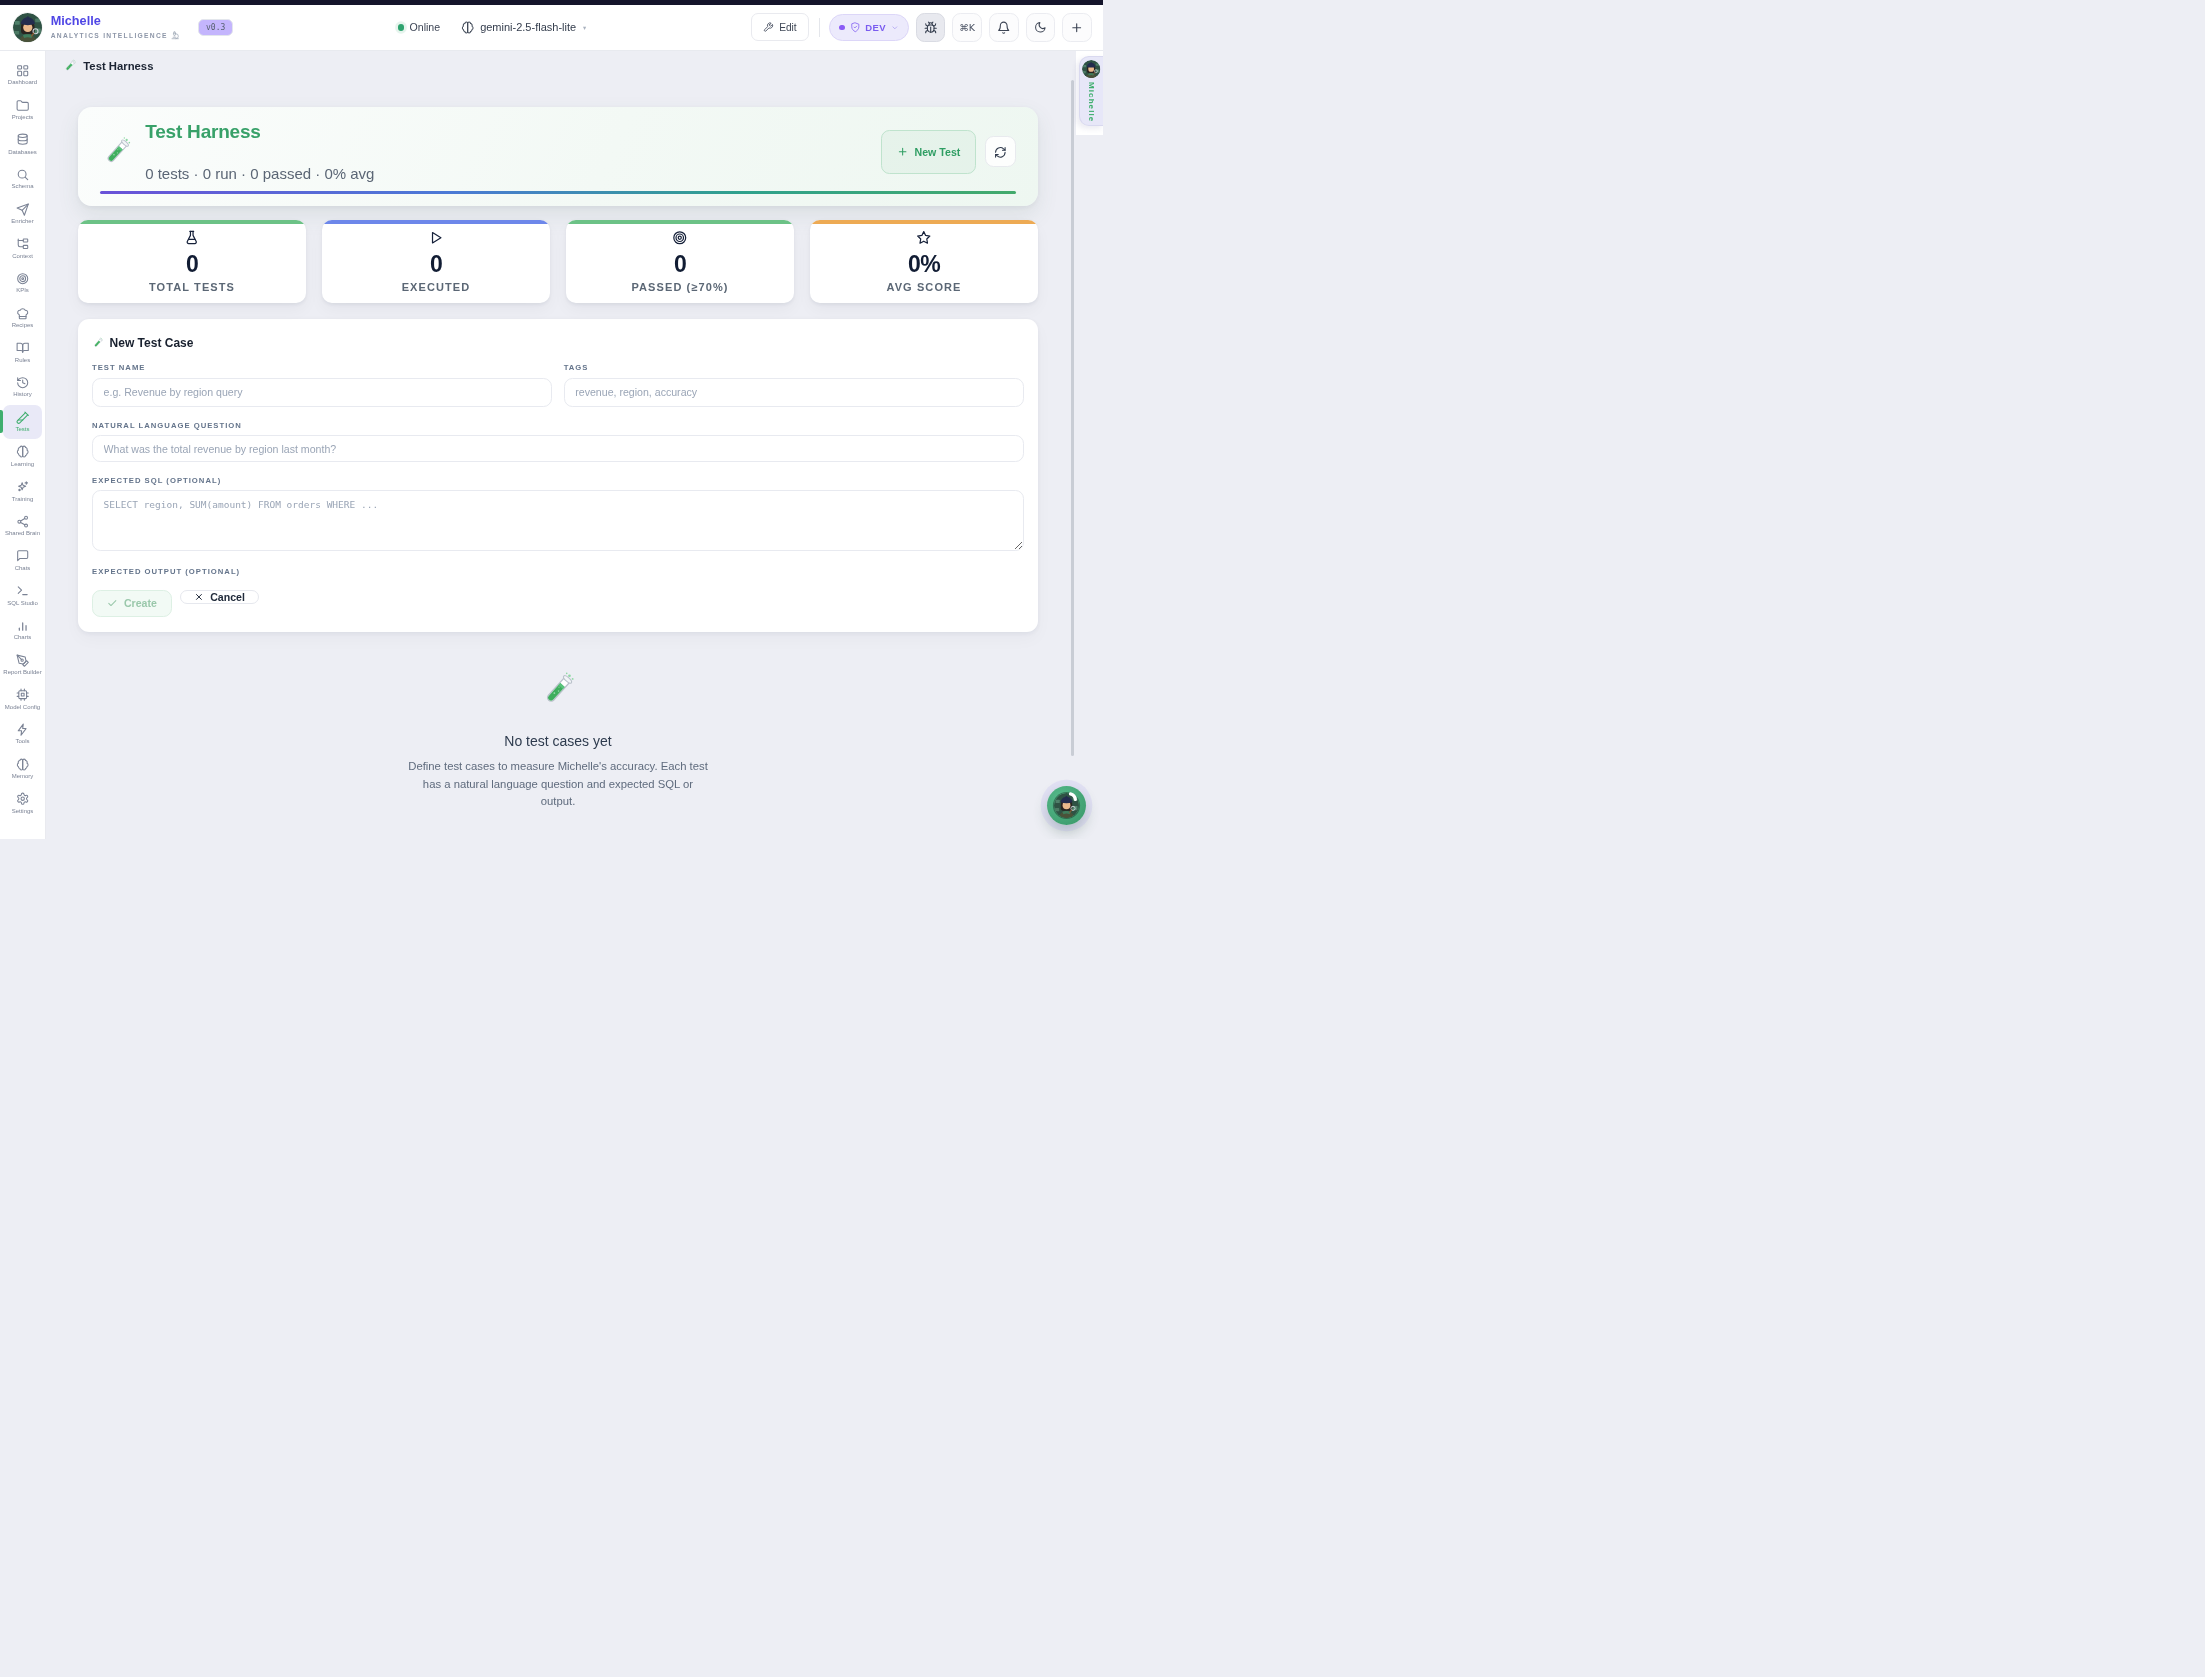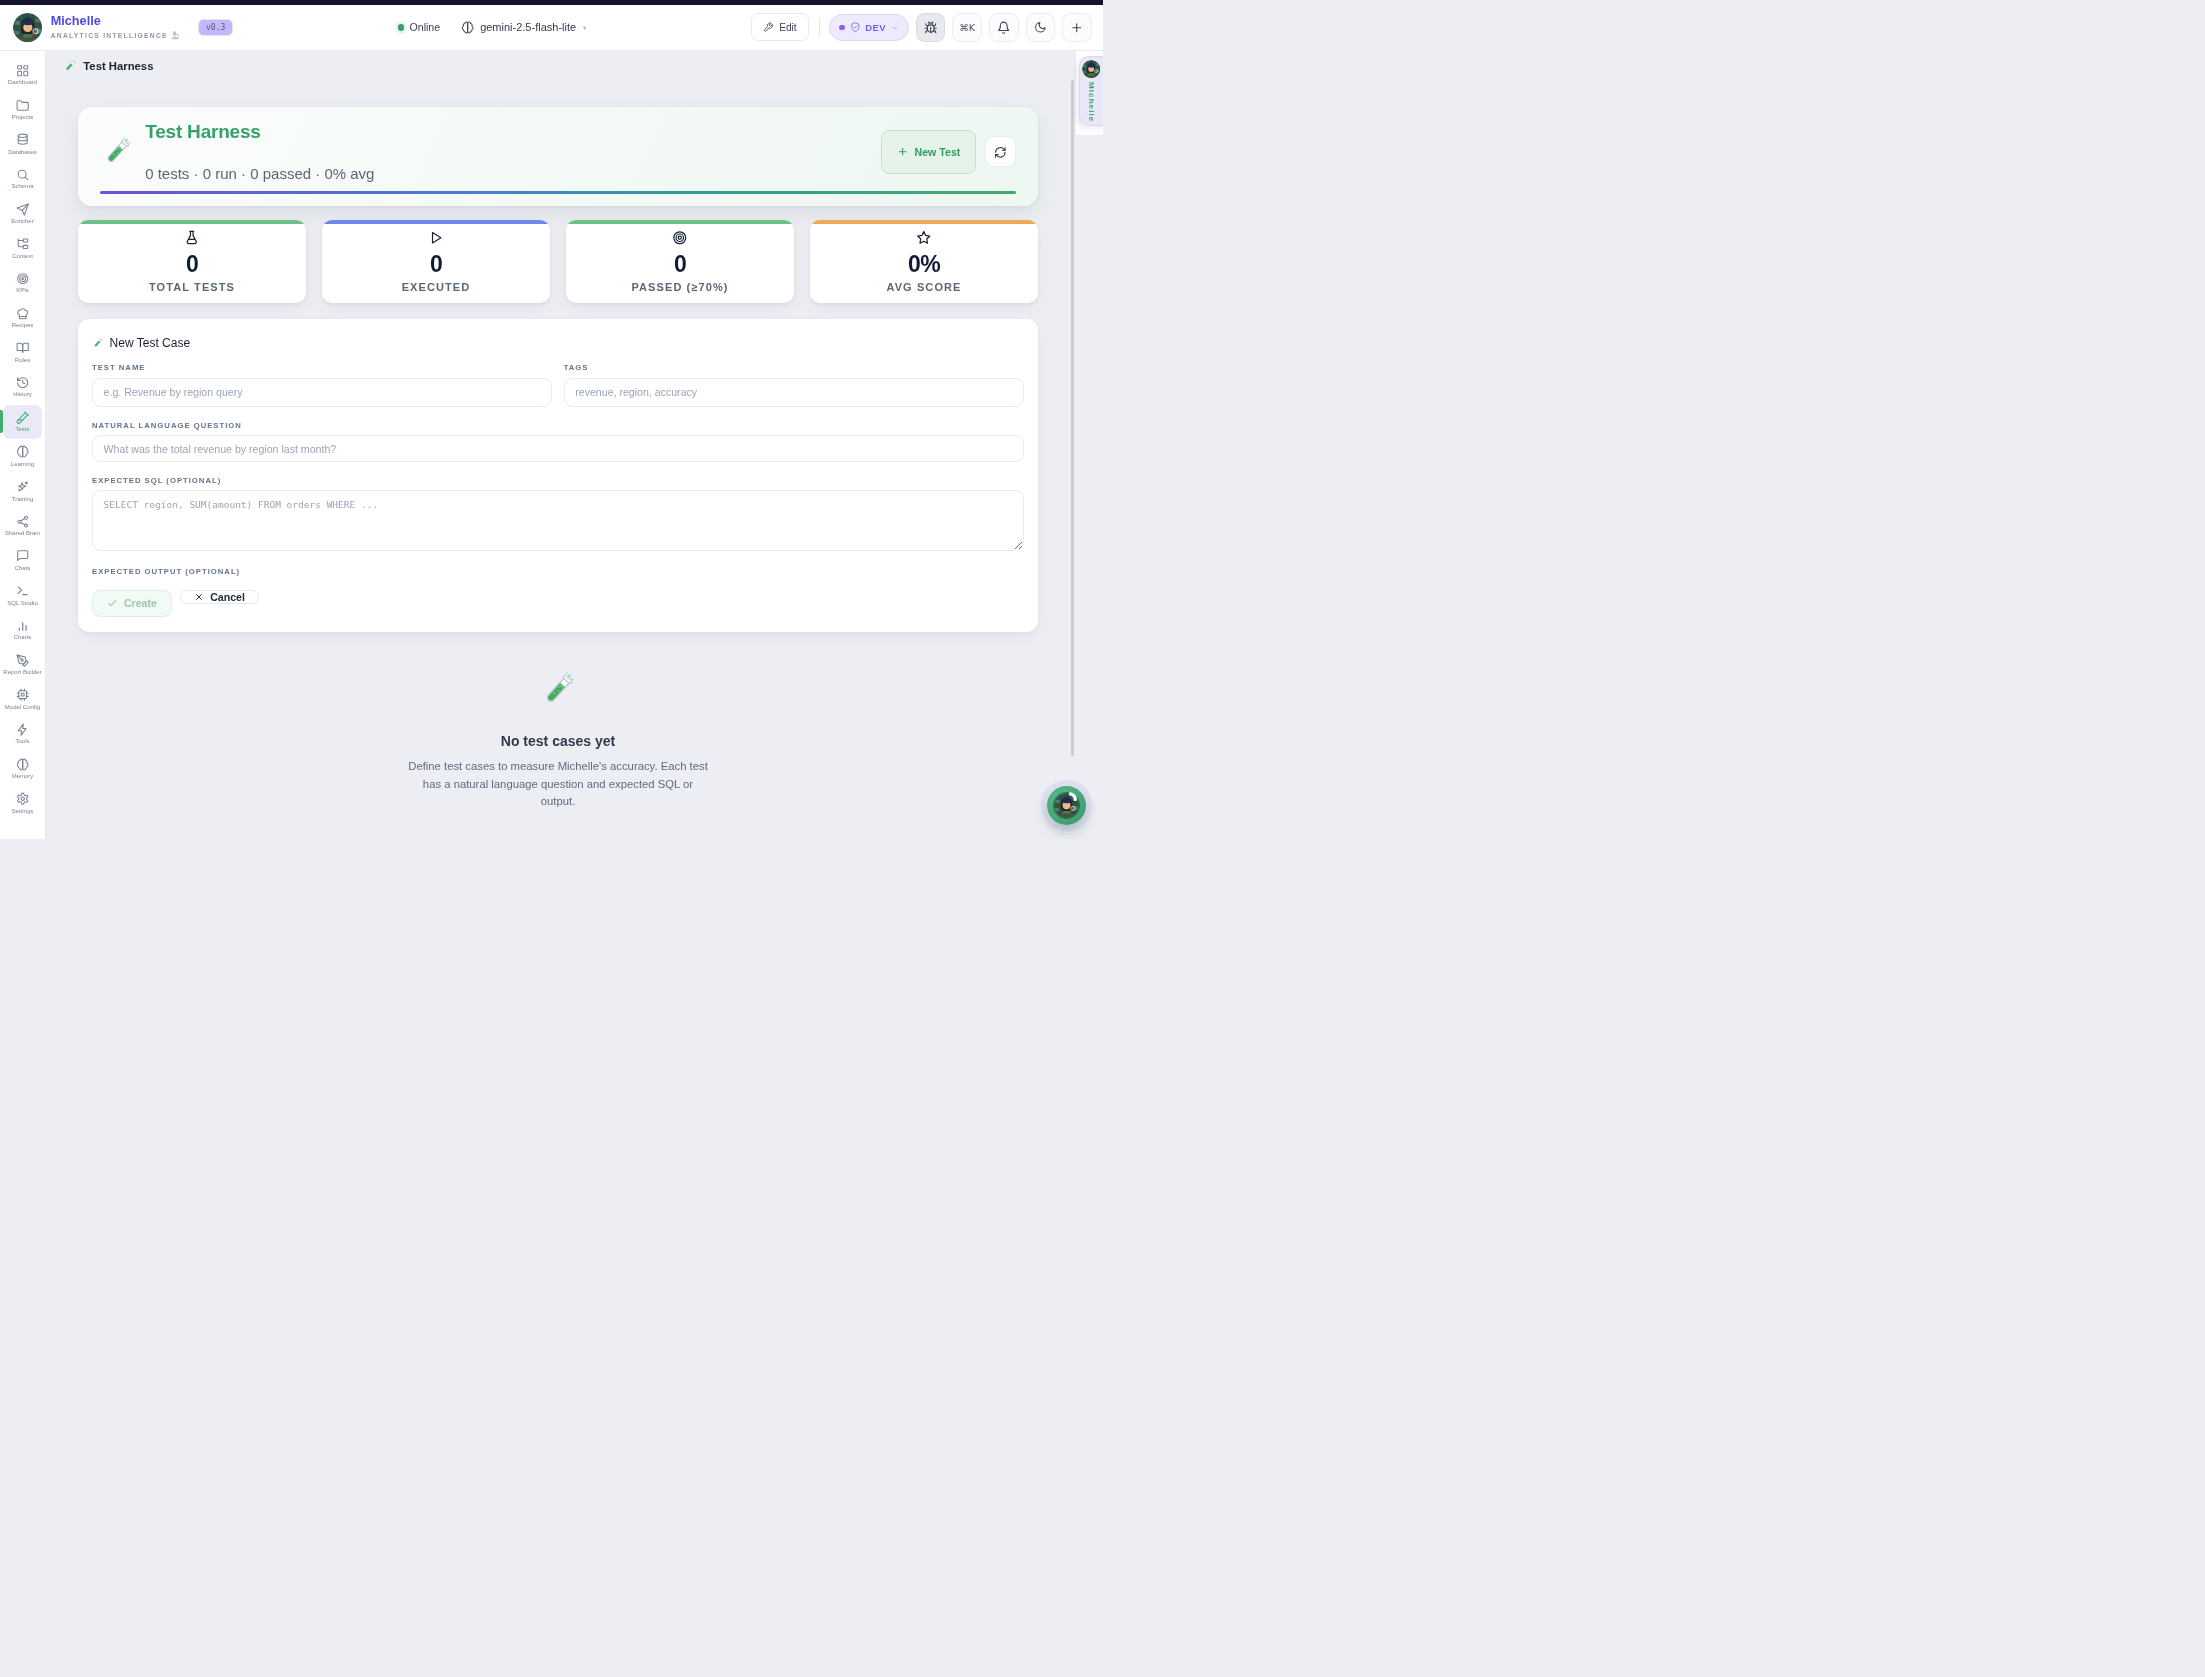--- a/index.html
+++ b/index.html
@@ -118,21 +118,21 @@
   .stat-icon { color:#16213a; margin-bottom:1.4px; }
   .stat-num { font-size:23px; font-weight:800; color:#111c33; letter-spacing:-0.7px; }
   .stat-label { font-size:11px; font-weight:700; letter-spacing:1.1px; color:#5b6775; }
 
   
   .form-card {
     margin-top:16px; background:#fff; border-radius:11.3px; padding:17px 14px 15.5px;
     box-shadow:0 1.4px 4.2px rgba(25,35,55,.05), 0 7px 17px rgba(25,35,55,.03);
   }
   .form-title-row { display:flex; align-items:center; gap:5.6px; }
-  .form-title { font-size:12px; font-weight:400; color:#18202e; }
+  .form-title { font-size:12px; font-weight:700; color:#18202e; }
   .grid2 { display:grid; grid-template-columns:1fr 1fr; gap:11.3px; margin-top:12.7px; }
   .f-label { display:block; font-size:7.7px; font-weight:700; letter-spacing:1px; color:#64748b; margin-bottom:5.6px; }
   .f-input {
     width:100%; height:29.6px; border:1.1px solid #e8eaf0; border-radius:8.4px; padding:0 10.6px;
     font-size:10.6px; color:#1f2937; background:#fff; outline:none; font-family:"Liberation Sans",sans-serif;
   }
   .f-input.sm { height:27px; }
   ::placeholder { color:#9aa5b6; opacity:1; }
   .f-row { margin-top:13.4px; }
   .f-area {
@@ -147,21 +147,21 @@
     border-radius:8.4px; padding:0 14px; height:27px; font-size:10.6px; font-weight:700; cursor:default;
   }
   .btn-cancel {
     display:flex; align-items:center; gap:6.3px; background:#fff; border:1.1px solid #e6e8ee; color:#212b3b;
     border-radius:8.4px; padding:0 12.7px; height:14px; font-size:10.6px; font-weight:700; cursor:pointer;
   }
 
   
   .empty { margin-top:39px; text-align:center; }
   .empty-tube { width:38px; height:38px; margin:0 auto; }
-  .empty-title { margin-top:24px; font-size:14px; font-weight:700; color:#2e3b4e; }
+  .empty-title { margin-top:24px; font-size:14px; font-weight:400; color:#2e3b4e; }
   .empty-desc { margin:9.1px auto 0; max-width:304px; font-size:11.3px; color:#5f6b7d; line-height:1.55; }
 
   
   .rail-bg { position:absolute; top:51px; right:0; width:27.4px; height:84px; background:#fff; z-index:21; }
   .scroll-thumb { position:absolute; top:80px; right:29px; width:3.5px; height:676px; background:#c9cdd5; border-radius:2.1px; z-index:22; cursor:pointer; }
   .user-tab {
     position:absolute; top:56px; right:0; width:24px; height:70px; background:#e7e7f8;
     border:0.7px solid #d9d9ef; border-right:none; border-radius:9.9px 0 0 9.9px; z-index:23;
     display:flex; flex-direction:column; align-items:center; padding-top:2.8px; gap:4.2px;
     box-shadow:-2.1px 2.1px 5.6px rgba(80,80,140,.10); cursor:pointer;

